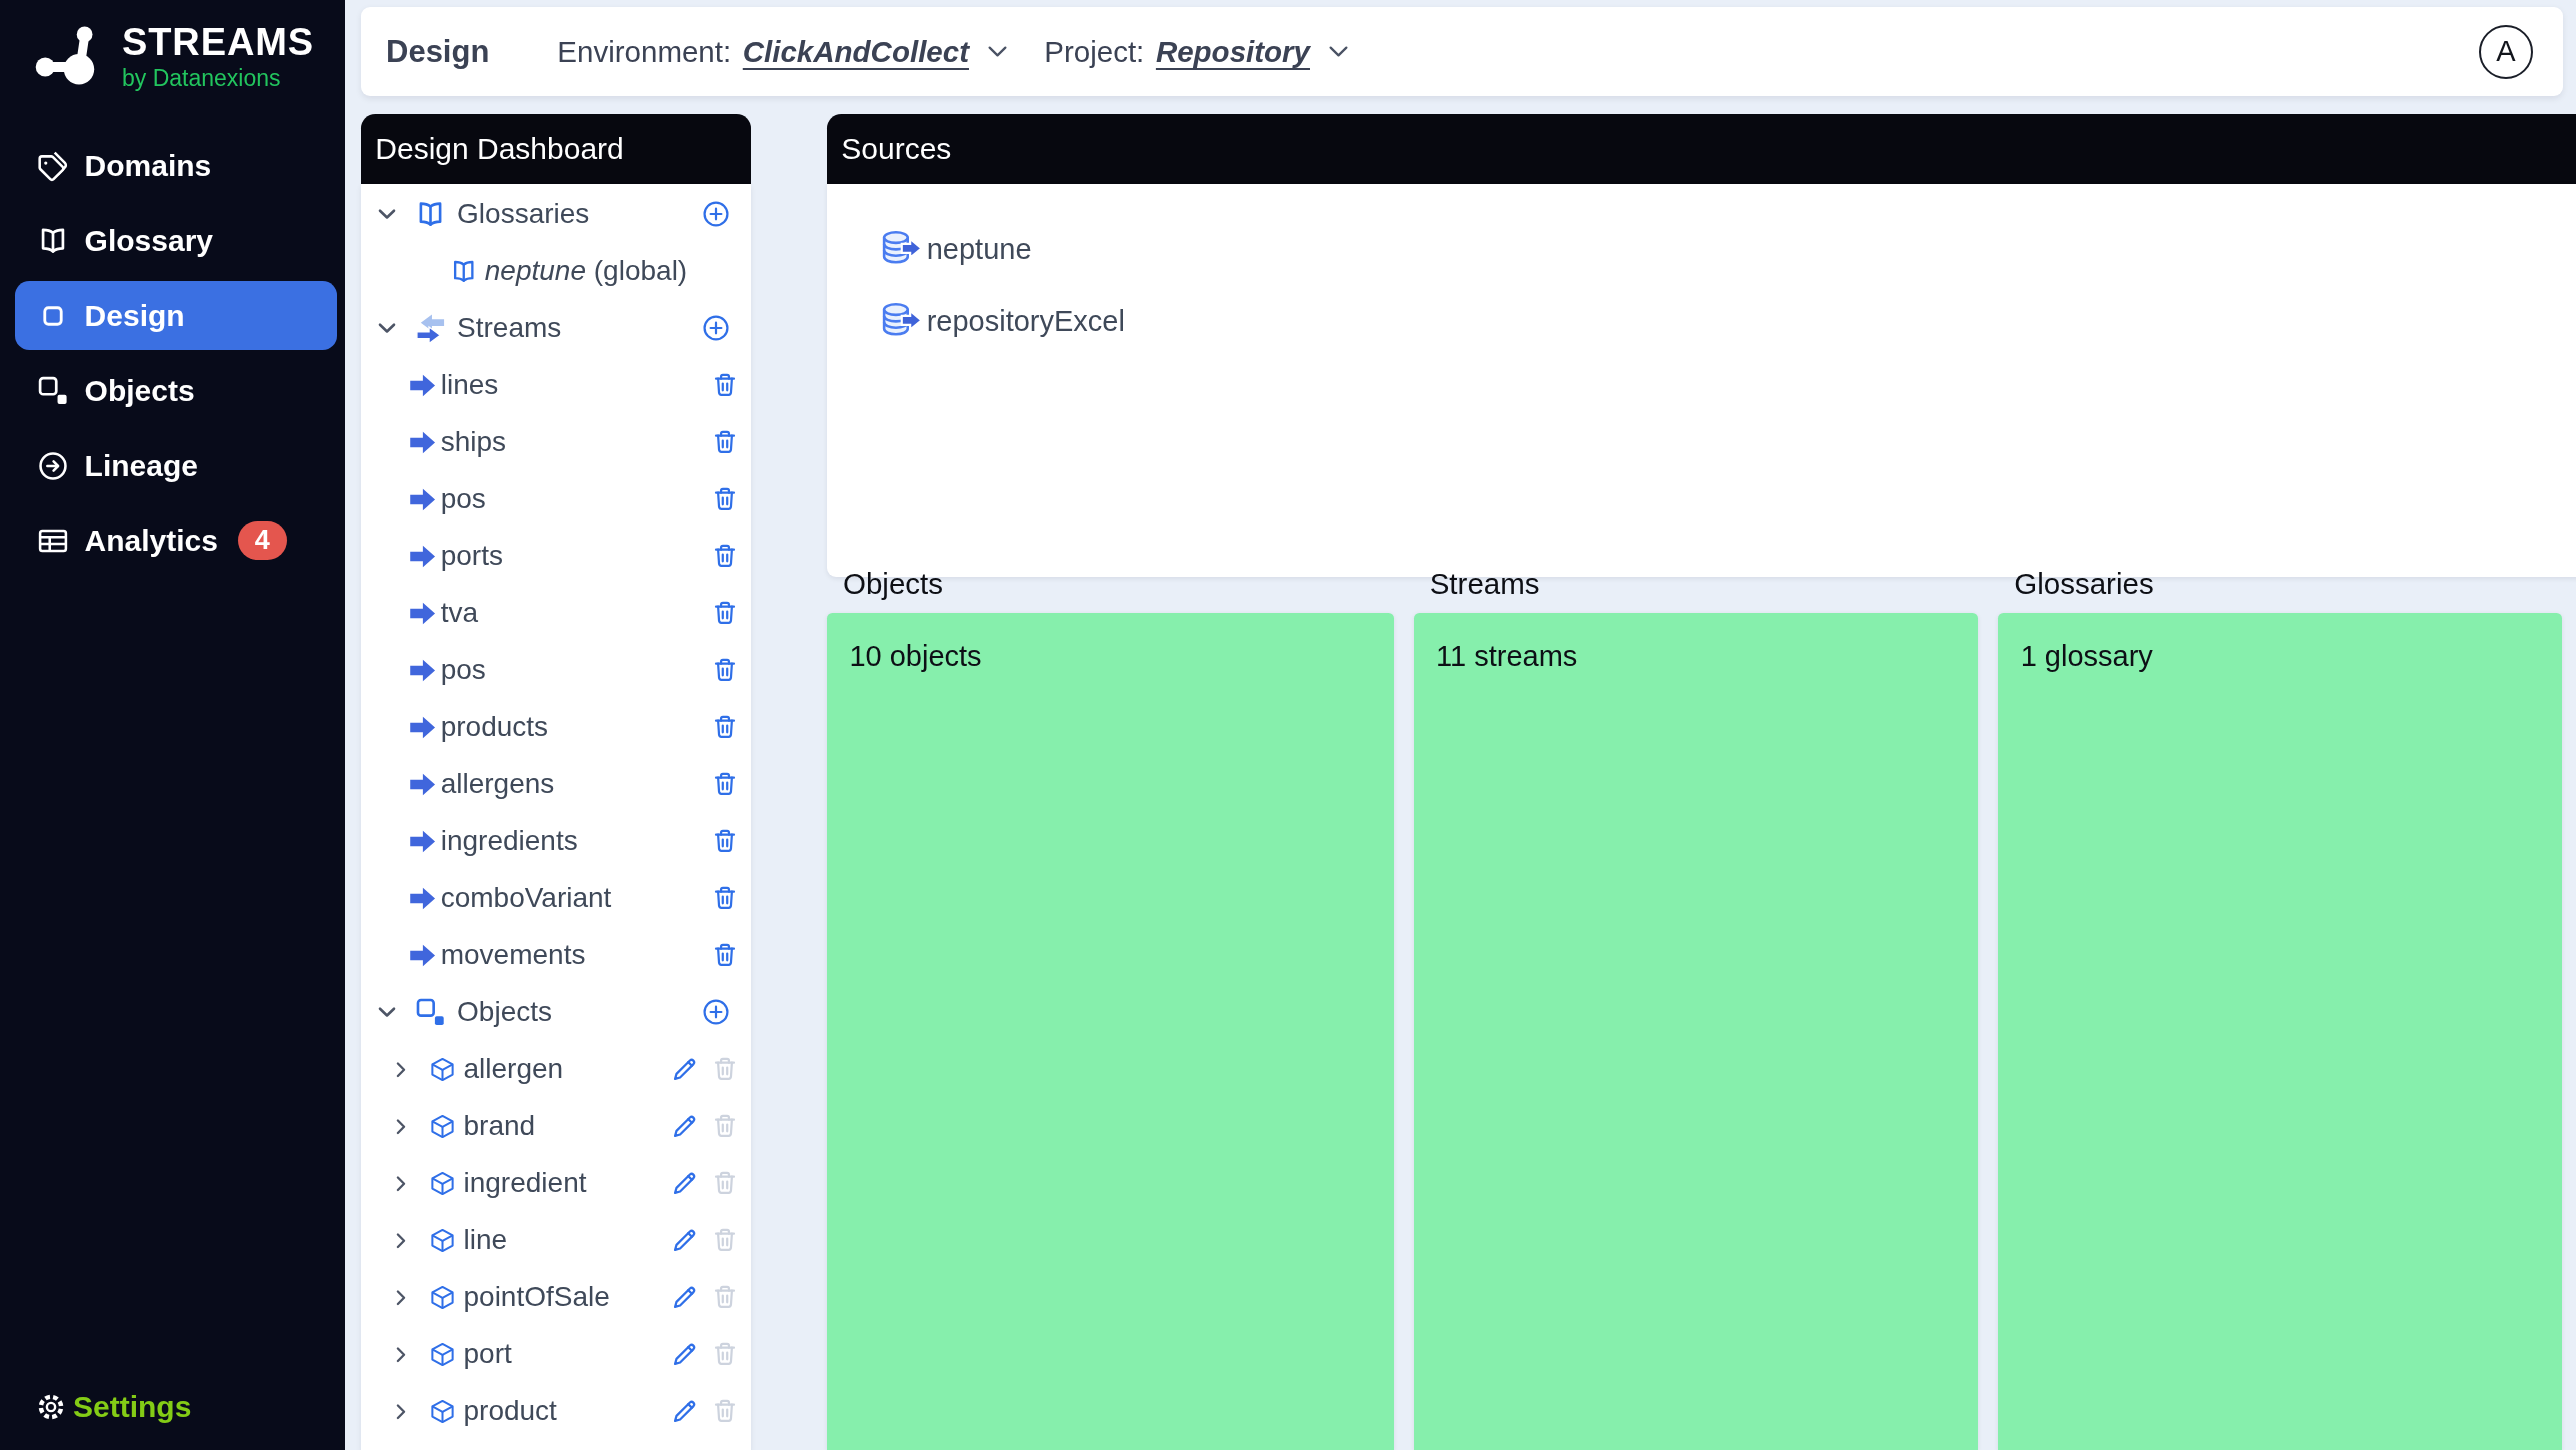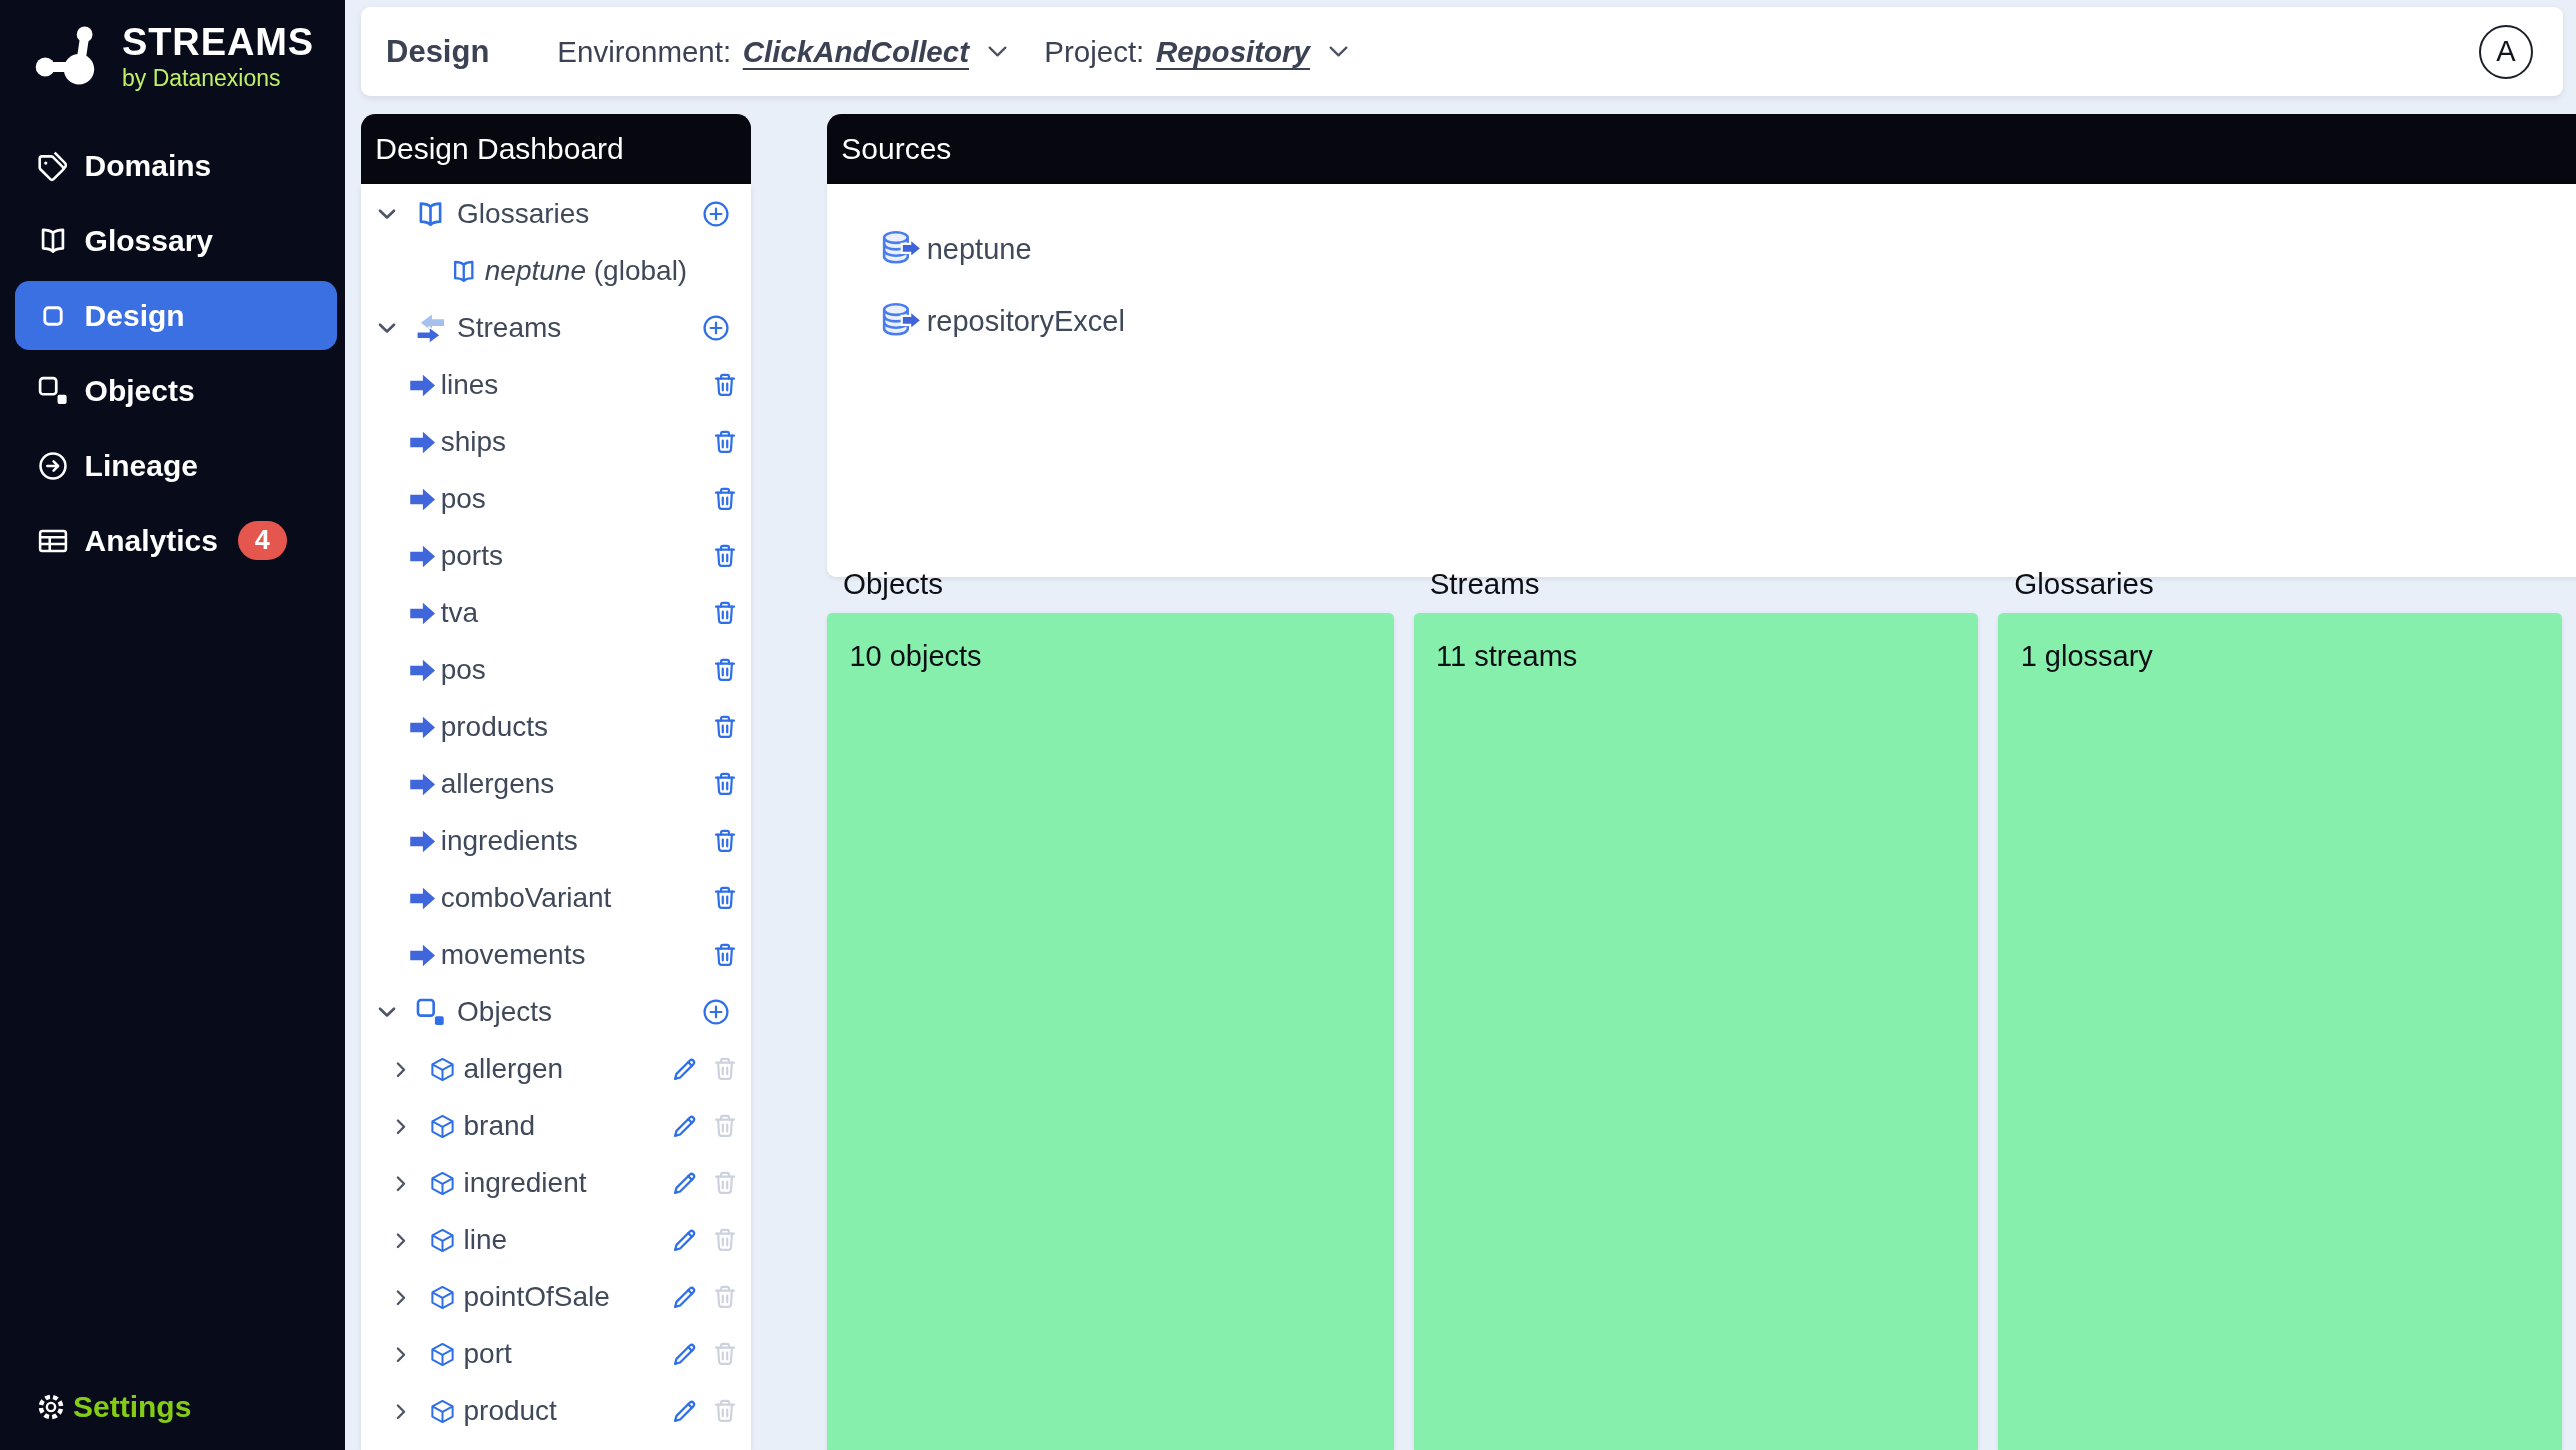--- a/index.html
+++ b/index.html
@@ -8,21 +8,21 @@
     background:#e9eff8;font-family:"Liberation Sans",sans-serif;color:#3f4959;
   }
   .icn{display:inline-flex}
   .icn svg{width:100%;height:100%;display:block}
 
   
   .sidebar{position:absolute;left:0;top:0;width:345px;height:1451px;background:#080b1a;z-index:3}
   .logo{position:absolute;left:34px;top:21.5px;display:flex;align-items:center;gap:16px}
   .logo-ic{width:72px;height:72px}
   .brand-name{color:#fff;font-size:38px;font-weight:600;letter-spacing:0.9px;line-height:1.05}
-  .brand-sub{color:#bef264;font-size:23px;font-weight:400;margin-top:2.7px}
+  .brand-sub{color:#22c55e;font-size:23px;font-weight:400;margin-top:2.7px}
   .nav{position:absolute;top:131px;left:15px;width:322px;display:flex;flex-direction:column;gap:6px}
   .nav-item{height:69px;border-radius:14.3px;display:flex;align-items:center;color:#fff;font-size:30px;font-weight:600;cursor:pointer}
   .nav-item.active{background:#3b70e2}
   .nicon{width:34px;height:34px;margin-left:20.6px;margin-right:15px;color:#fff}
   .badge{margin-left:19.7px;background:#e4564e;border-radius:894px;padding:3.6px 17px;font-size:27px;font-weight:600;color:#fff}
   .settings{position:absolute;left:35px;bottom:27px;display:flex;align-items:center;gap:6px;color:#84cc16;font-size:30px;font-weight:600;cursor:pointer}
   .settings .nicon{width:32px;height:32px;margin:0}
 
   
   .topbar{position:absolute;left:361px;top:7.2px;width:2202px;height:89px;background:#fff;border-radius:9px;

